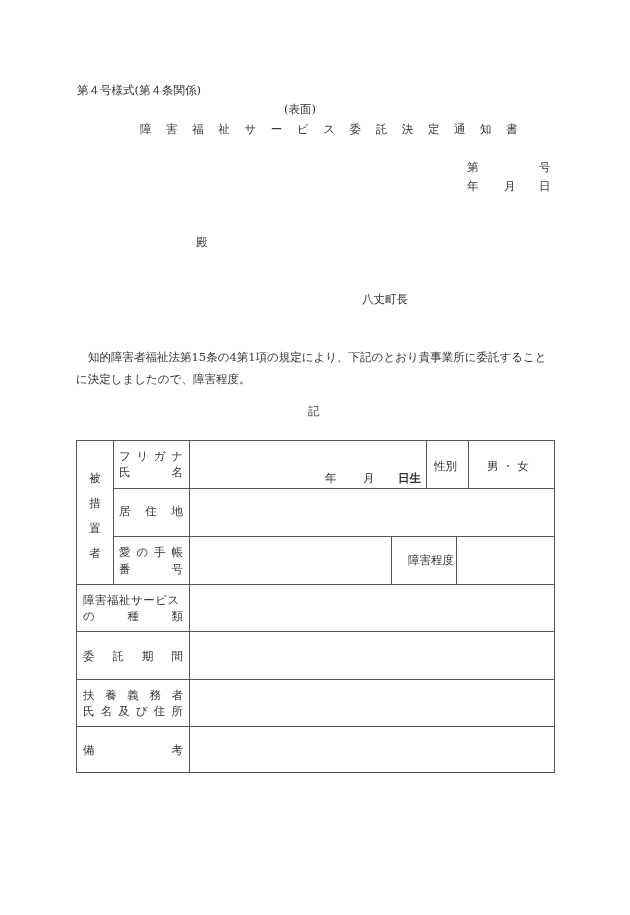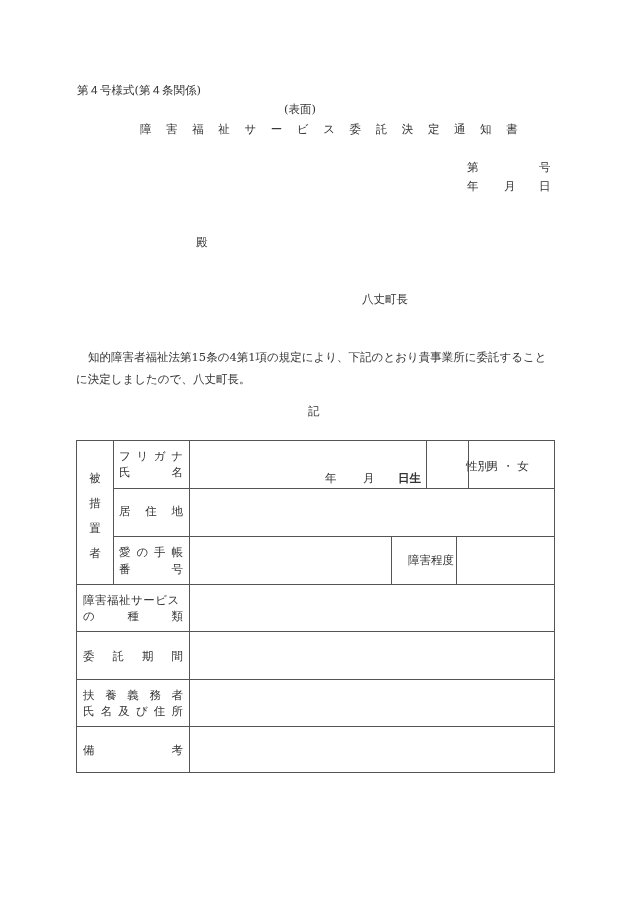--- a/index.html
+++ b/index.html
@@ -84,21 +84,21 @@
 </div>
 <div class="abs doc-date">
   <span style="left:0">年</span>
   <span style="left:37px">月</span>
   <span style="left:72px">日</span>
 </div>
 
 <div class="abs addressee">殿</div>
 <div class="abs issuer">八丈町長</div>
 
-<div class="abs body-text">知的障害者福祉法第15条の4第1項の規定により、下記のとおり貴事業所に委託することに決定しましたので、八丈町長。</div>
+<div class="abs body-text">知的障害者福祉法第15条の4第1項の規定により、下記のとおり貴事業所に委託することに決定しましたので、障害程度。</div>
 <div class="abs ki">記</div>
 
 <div class="form-table">
 
   <div class="line-h" style="left:36px; right:0; top:47px;"></div>
   <div class="line-h" style="left:36px; right:0; top:95px;"></div>
   <div class="line-h" style="left:0; right:0; top:143px;"></div>
   <div class="line-h" style="left:0; right:0; top:190px;"></div>
   <div class="line-h" style="left:0; right:0; top:238px;"></div>
   <div class="line-h" style="left:0; right:0; top:285px;"></div>
@@ -124,21 +124,21 @@
     <span>ナ</span>
   </div>
   <div class="spread" style="left:42px; width:64px; top:24px;">
     <span>氏</span>
     <span>名</span>
   </div>
   <div class="cell-text" style="left:113px; width:236px; top:0; height:47px;"></div>
   <span class="cell-text" style="left:248px; top:30px;">年</span>
   <span class="cell-text" style="left:286px; top:30px;">月</span>
   <span class="cell-text" style="left:321px; top:30px;font-weight:bold;">日生</span>
-  <span class="cell-text" style="left:357px; top:18px;margin-left:32px;">性別</span>
+  <span class="cell-text" style="left:357px; top:18px;">性別</span>
   <span class="cell-text" style="left:410px; top:18px;text-align:center;">男 ・ 女</span>
 
   <div class="spread" style="left:42px; width:64px; top:63px;">
     <span>居</span>
     <span>住</span>
     <span>地</span>
   </div>
   <div class="cell-text" style="left:113px; right:0; top:48px; height:47px;"></div>
 
   <div class="spread" style="left:42px; width:64px; top:104px;">

